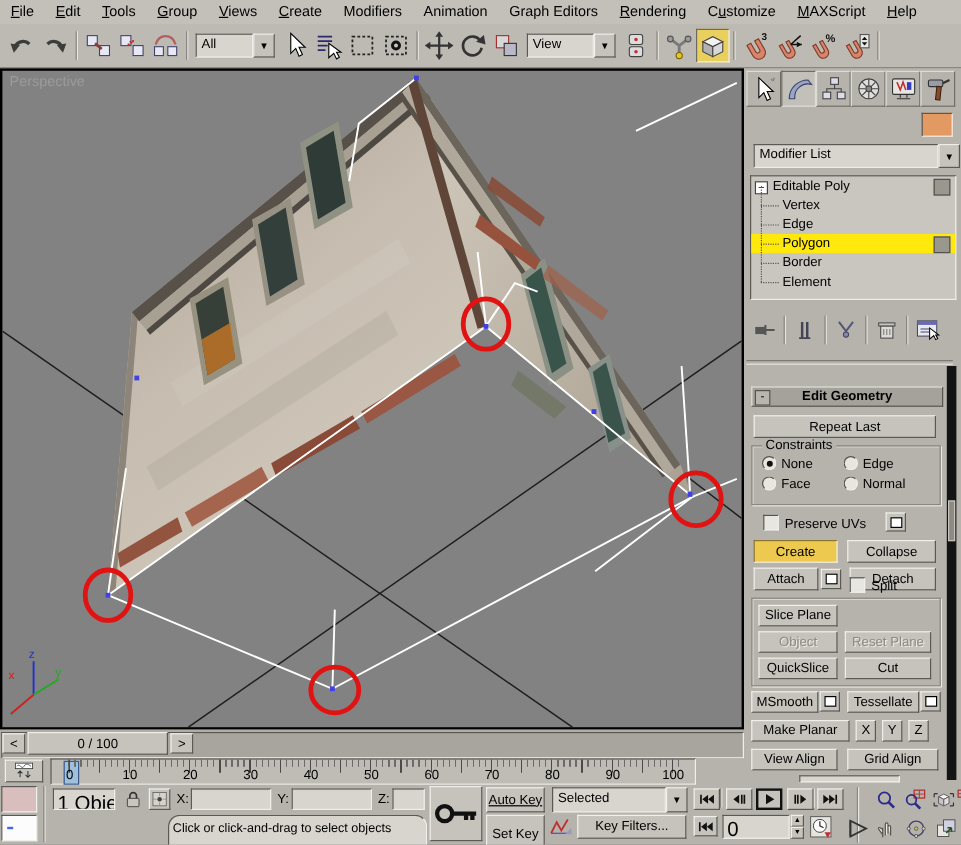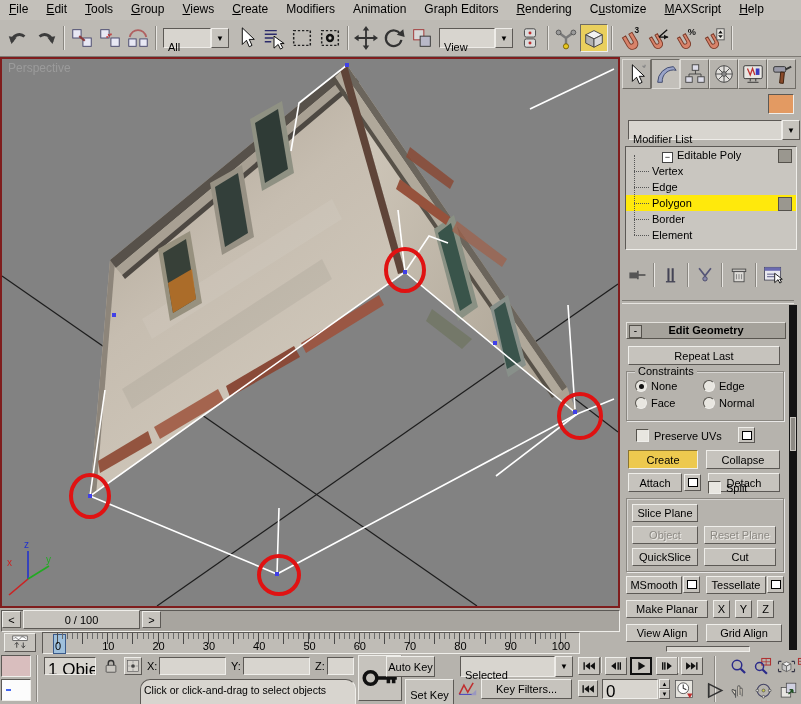--- a/index.html
+++ b/index.html
@@ -9,43 +9,43 @@
   .menuitem{padding:0 9px;height:20px;line-height:19px;cursor:default;}
   .menuitem .u{text-decoration:underline;text-underline-offset:1px;}
   
   .toolbar{position:absolute;left:0;top:20px;width:801px;height:37px;background:#bdbab4;border-bottom:1px solid #7d7a74;display:flex;align-items:center;padding-left:4px;box-sizing:border-box;}
   .tbc{width:28px;height:28px;display:flex;align-items:center;justify-content:center;flex:none;}
   .tbc svg{width:24px;height:24px;}
   .tbc.on{background:#e9cf5d;border:1px solid;border-color:#6d6a64 #efeeea #efeeea #6d6a64;box-sizing:border-box;}
   .tbsep{width:8px;height:26px;flex:none;position:relative;}
   .tbsep:before{content:"";position:absolute;left:3px;top:1px;width:1px;height:24px;background:#8a8781;box-shadow:1px 0 0 #e8e6e2;}
   .combo{display:flex;height:20px;flex:none;margin:0 3px;}
-  .combo .val{flex:1;background:#d8d5cf;border:1px solid;border-color:#5c5955 #eeece8 #eeece8 #5c5955;padding:12px 4px 0 4px;font-size:11px;}
+  .combo .val{flex:1;background:#d8d5cf;border:1px solid;border-color:#5c5955 #eeece8 #eeece8 #5c5955;padding:2px 4px 0 4px;font-size:11px;}
   .combo .arr{width:16px;background:#c6c3bd;border:1px solid;border-color:#eeece8 #5c5955 #5c5955 #eeece8;display:flex;align-items:center;justify-content:center;font-size:8px;}
   
   .raised{background:#c6c3bd;border:1px solid;border-color:#efeeea #5c5955 #5c5955 #efeeea;box-sizing:border-box;}
   .sunken{background:#d8d5cf;border:1px solid;border-color:#5c5955 #efeeea #efeeea #5c5955;box-sizing:border-box;}
   .btn{position:absolute;background:#c6c3bd;border:1px solid;border-color:#efeeea #5c5955 #5c5955 #efeeea;box-sizing:border-box;text-align:center;font-size:11px;display:flex;align-items:center;justify-content:center;cursor:default;}
   .btn.yellow{background:#edc94f;border-color:#8a7430 #efeeea #efeeea #8a7430;}
   .btn.dis{color:#8d8a84;text-shadow:1px 1px 0 #eceae6;}
   .sqbtn{position:absolute;background:#c6c3bd;border:1px solid;border-color:#efeeea #5c5955 #5c5955 #efeeea;box-sizing:border-box;display:flex;align-items:center;justify-content:center;}
   .sqbtn i{display:block;width:8px;height:7px;border:1px solid #000;background:#fff;}
   
-  .viewport{position:absolute;left:0;top:57px;width:620px;height:551px;border:2px solid #7f1d1d;box-sizing:border-box;background:#828282;}
+  .viewport{position:absolute;left:0;top:57px;width:620px;height:551px;border:2px solid #000000;box-sizing:border-box;background:#828282;}
   .vplabel{position:absolute;left:6px;top:2px;color:#9b9b9b;font-size:12px;z-index:5;}
   
   .panel{position:absolute;left:620px;top:57px;width:181px;height:597px;background:#b6b3ad;}
   .tabs{position:absolute;left:2px;top:2px;height:30px;display:flex;}
   .tab{width:29px;height:30px;display:flex;align-items:center;justify-content:center;border:1px solid;border-color:#dddbd6 #706d67 #706d67 #dddbd6;box-sizing:border-box;background:#b6b3ad;}
   .tab.act{background:#c3c0ba;border-color:#706d67 #dddbd6 #dddbd6 #706d67;}
   .tab svg{width:24px;height:24px;}
   .namefield{position:absolute;left:6px;top:37px;width:138px;height:20px;background:#d2cfc9;border:1px solid;border-color:#5c5955 #efeeea #efeeea #5c5955;box-sizing:border-box;padding:2px 4px 0 4px;font-size:12px;}
   .colorswatch{position:absolute;left:148px;top:37px;width:26px;height:20px;border:1px solid;border-color:#5c5955 #efeeea #efeeea #5c5955;box-sizing:border-box;}
   .stack{position:absolute;left:5px;top:89px;width:172px;height:104px;background:#c9c6c0;border:1px solid;border-color:#5c5955 #efeeea #efeeea #5c5955;box-sizing:border-box;overflow:hidden;}
-  .srow{height:16px;line-height:16px;font-size:11px;position:relative;white-space:nowrap;padding-left:33px;}
+  .srow{height:16px;line-height:16px;font-size:11px;position:relative;white-space:nowrap;}
   .srow .exp{display:inline-block;width:9px;height:9px;border:1px solid #444;background:#fff;font-size:9px;line-height:8px;text-align:center;margin:0 4px 0 3px;vertical-align:-1px;}
   .srow.child{padding-left:26px;}
   .srow.child:before{content:"";position:absolute;left:8px;top:8px;width:15px;border-top:1px dotted #555;}
   .srow.child:after{content:"";position:absolute;left:8px;top:-8px;bottom:8px;border-left:1px dotted #555;}
   .srow.sel{background:#ffe90c;}
   .srow .gsq{position:absolute;right:4px;top:2px;width:12px;height:12px;background:#9a978f;border:1px solid #55524c;}
   .stools{position:absolute;left:4px;top:205px;width:170px;height:26px;display:flex;align-items:center;}
   .stools .ic{width:26px;height:24px;display:flex;align-items:center;justify-content:center;}
   .stools .ic svg{width:22px;height:22px;}
   .pdiv{position:absolute;left:2px;top:243px;width:172px;height:2px;border-top:1px solid #7d7a74;border-bottom:1px solid #e6e4e0;}
@@ -591,21 +591,21 @@
 
     <div class="fld" style="left:140px;top:25px;width:216px;height:38px;font-size:10.5px;padding-top:4px;border-radius:10px;">Click or click-and-drag to select objects</div>
 
     <div class="icbtn raised" style="left:358px;top:1px;width:44px;height:46px;">
         <svg viewBox="0 0 40 40">
           <circle cx="11" cy="20" r="6" fill="none" stroke="#111" stroke-width="3.4"></circle>
           <path d="M17 20 H36 M28 20 v5 M33 20 v5" stroke="#111" stroke-width="3.4" fill="none"></path>
         </svg>
       </div>
 
-    <div class="btn" style="left:386px;top:2px;width:49px;height:21px;">Auto Key</div>
+    <div class="btn" style="left:405px;top:2px;width:49px;height:21px;text-decoration:underline;">Auto Key</div>
     <div class="btn" style="left:405px;top:25px;width:49px;height:32px;">Set Key</div>
 
     <div class="combo" style="position:absolute;left:457px;top:2px;width:113px;height:21px;">
       <div class="val">Selected</div>
       <div class="arr">▼</div>
     </div>
     <div class="icbtn" style="left:457px;top:25px;width:20px;height:20px;">
         <svg viewBox="0 0 26 26">
           <path d="M3 20 L9 8 L14 17 L21 5" fill="none" stroke="#c03030" stroke-width="2"></path>
           <path d="M3 20 h19" stroke="#3a3ac0" stroke-width="1.2"></path>

